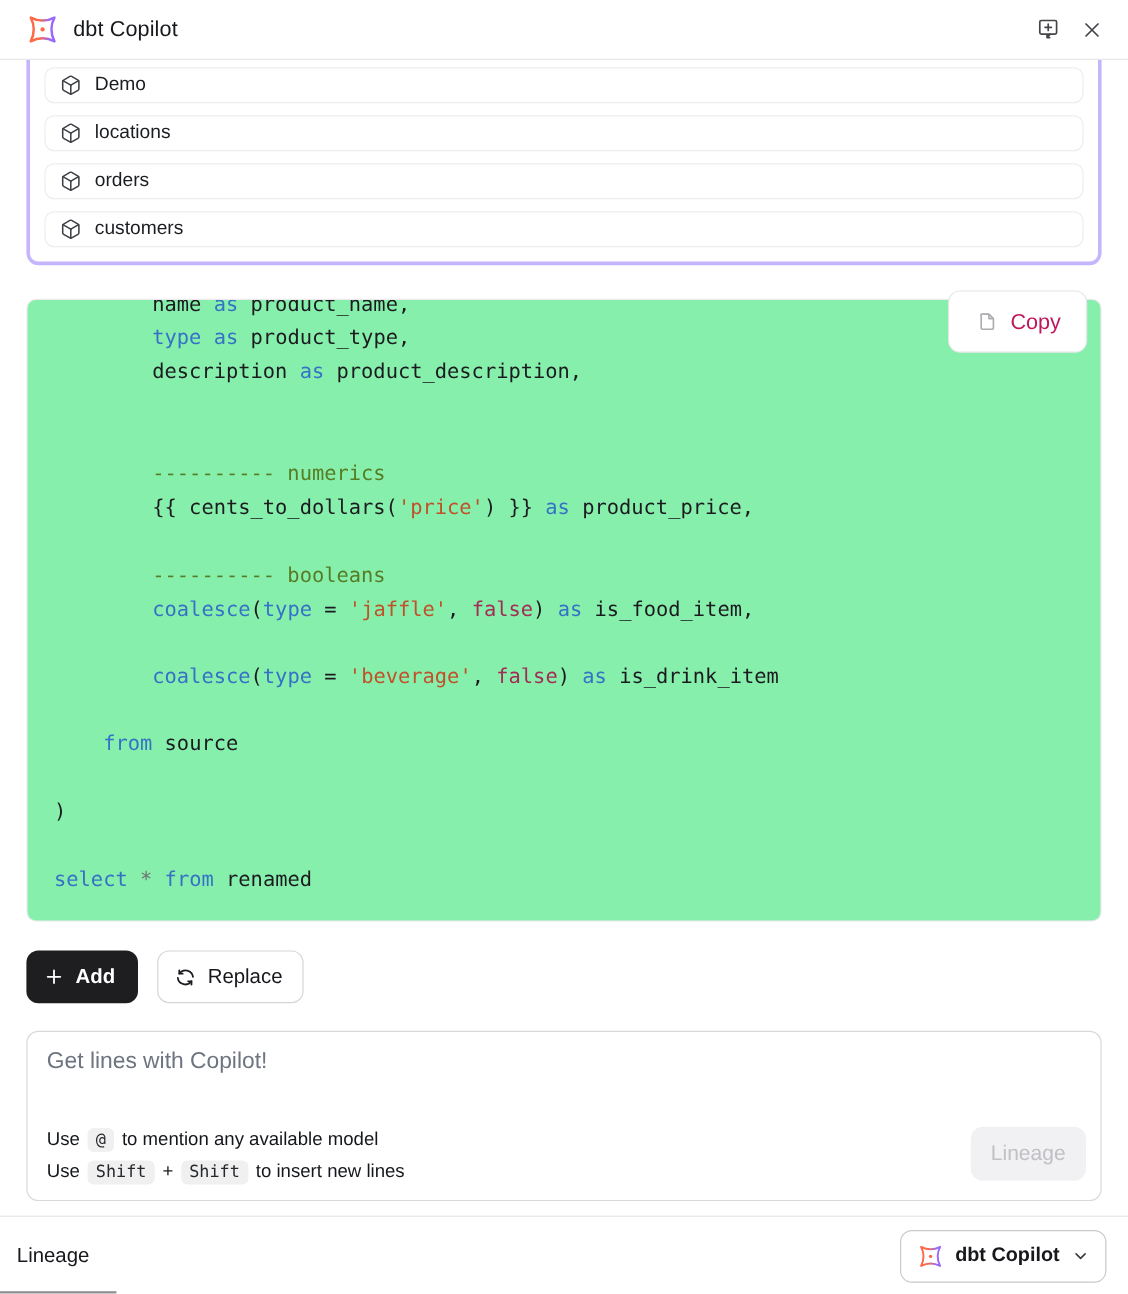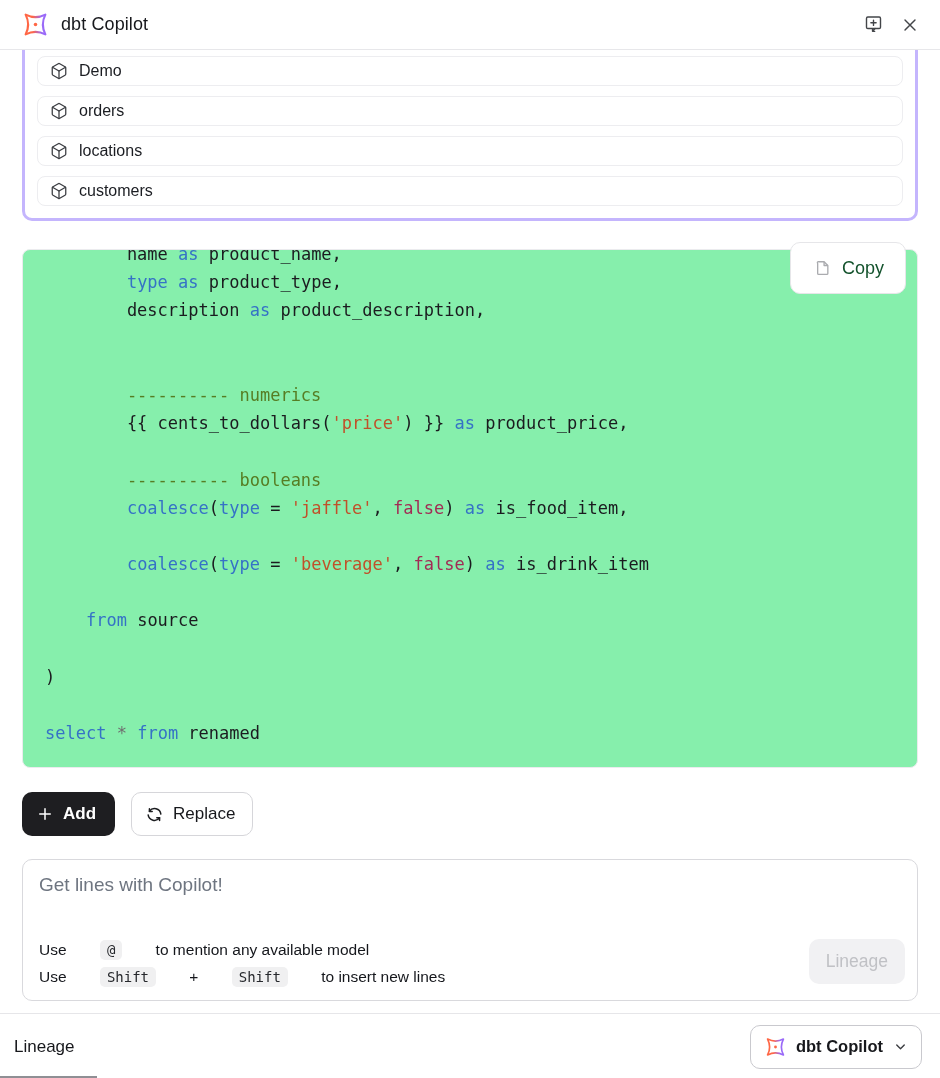--- a/index.html
+++ b/index.html
@@ -60,21 +60,21 @@
     font-size: 17px; line-height: 28.2px;
     white-space: pre;
   }
   .code-line { height: 28.2px; white-space: pre; }
   .copy-btn {
     position: absolute; top: -7px; right: 12px;
     width: 116px; height: 52px;
     background: #ffffff;
     border: 1px solid #e6e6e9; border-radius: 10px;
     display: flex; align-items: center; justify-content: center; gap: 10px;
-    color: #14532d; font-size: 18px; font-weight: 500;
+    color: #be185d; font-size: 18px; font-weight: 500;
     font-family: inherit; cursor: pointer;
   }
 
   
   .actions-row { margin-top: 24px; display: flex; align-items: center; gap: 16px; }
   .btn {
     height: 44px; border-radius: 10px;
     display: inline-flex; align-items: center; gap: 9px;
     font-family: inherit; font-size: 17px; cursor: pointer;
   }
@@ -83,21 +83,21 @@
 
   
   .prompt-card {
     margin-top: 23px;
     border: 1px solid #d9d9dd; border-radius: 10px;
     height: 142px; background: #fff;
     position: relative;
   }
   .prompt-placeholder { position: absolute; top: 14px; left: 16px; font-size: 19px; color: #6e7580; }
   .prompt-hints { position: absolute; left: 16px; bottom: 13px; font-size: 15.5px; color: #15171c; }
-  .hint-line { display: flex; align-items: center; white-space: pre; margin-top: 7px; gap: 27px; }
+  .hint-line { display: flex; align-items: center; white-space: pre; margin-top: 7px; }
   .key-badge {
     font-family: "DejaVu Sans Mono", monospace;
     font-size: 14px; color: #26282c;
     background: #f0f0f1; border-radius: 5px;
     padding: 2px 7px; margin: 0 2px;
   }
   .submit-btn {
     position: absolute; right: 12px; bottom: 16px;
     height: 45px; padding: 0 17px;
     background: #f1f1f3; color: #c0c1c5;
@@ -169,29 +169,29 @@
           <path d="M12 22.08V12"></path>
       </svg>
       <span class="chip-label">Demo</span>
     </div>
     <div class="model-chip">
       <svg viewBox="0 0 24 24" width="18" height="18" fill="none" stroke="#3c3e43" stroke-width="1.7" stroke-linecap="round" stroke-linejoin="round">
         <path d="M21 16V8a2 2 0 0 0-1-1.73l-7-4a2 2 0 0 0-2 0l-7 4A2 2 0 0 0 3 8v8a2 2 0 0 0 1 1.73l7 4a2 2 0 0 0 2 0l7-4A2 2 0 0 0 21 16z"></path>
         <path d="M3.27 6.96 12 12.01l8.73-5.05"></path>
           <path d="M12 22.08V12"></path>
       </svg>
+      <span class="chip-label">locations</span>
+    </div>
+    <div class="model-chip">
+      <svg viewBox="0 0 24 24" width="18" height="18" fill="none" stroke="#3c3e43" stroke-width="1.7" stroke-linecap="round" stroke-linejoin="round">
+        <path d="M21 16V8a2 2 0 0 0-1-1.73l-7-4a2 2 0 0 0-2 0l-7 4A2 2 0 0 0 3 8v8a2 2 0 0 0 1 1.73l7 4a2 2 0 0 0 2 0l7-4A2 2 0 0 0 21 16z"></path>
+        <path d="M3.27 6.96 12 12.01l8.73-5.05"></path>
+          <path d="M12 22.08V12"></path>
+      </svg>
       <span class="chip-label">orders</span>
-    </div>
-    <div class="model-chip">
-      <svg viewBox="0 0 24 24" width="18" height="18" fill="none" stroke="#3c3e43" stroke-width="1.7" stroke-linecap="round" stroke-linejoin="round">
-        <path d="M21 16V8a2 2 0 0 0-1-1.73l-7-4a2 2 0 0 0-2 0l-7 4A2 2 0 0 0 3 8v8a2 2 0 0 0 1 1.73l7 4a2 2 0 0 0 2 0l7-4A2 2 0 0 0 21 16z"></path>
-        <path d="M3.27 6.96 12 12.01l8.73-5.05"></path>
-          <path d="M12 22.08V12"></path>
-      </svg>
-      <span class="chip-label">locations</span>
     </div>
     <div class="model-chip">
       <svg viewBox="0 0 24 24" width="18" height="18" fill="none" stroke="#3c3e43" stroke-width="1.7" stroke-linecap="round" stroke-linejoin="round">
         <path d="M21 16V8a2 2 0 0 0-1-1.73l-7-4a2 2 0 0 0-2 0l-7 4A2 2 0 0 0 3 8v8a2 2 0 0 0 1 1.73l7 4a2 2 0 0 0 2 0l7-4A2 2 0 0 0 21 16z"></path>
         <path d="M3.27 6.96 12 12.01l8.73-5.05"></path>
           <path d="M12 22.08V12"></path>
       </svg>
       <span class="chip-label">customers</span>
     </div>
   </div>

